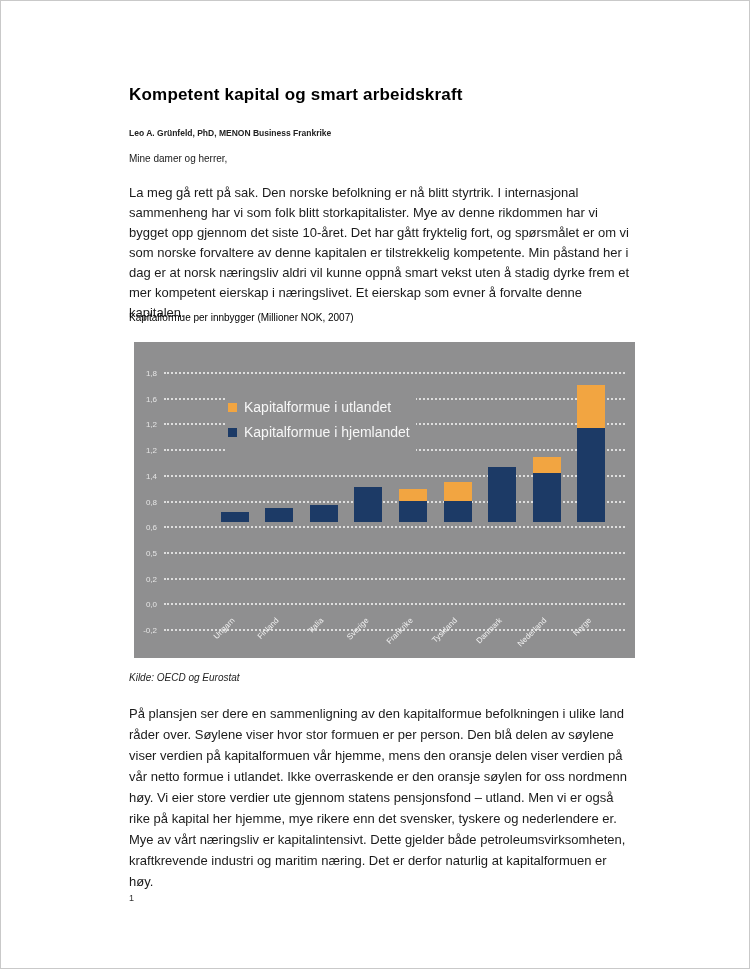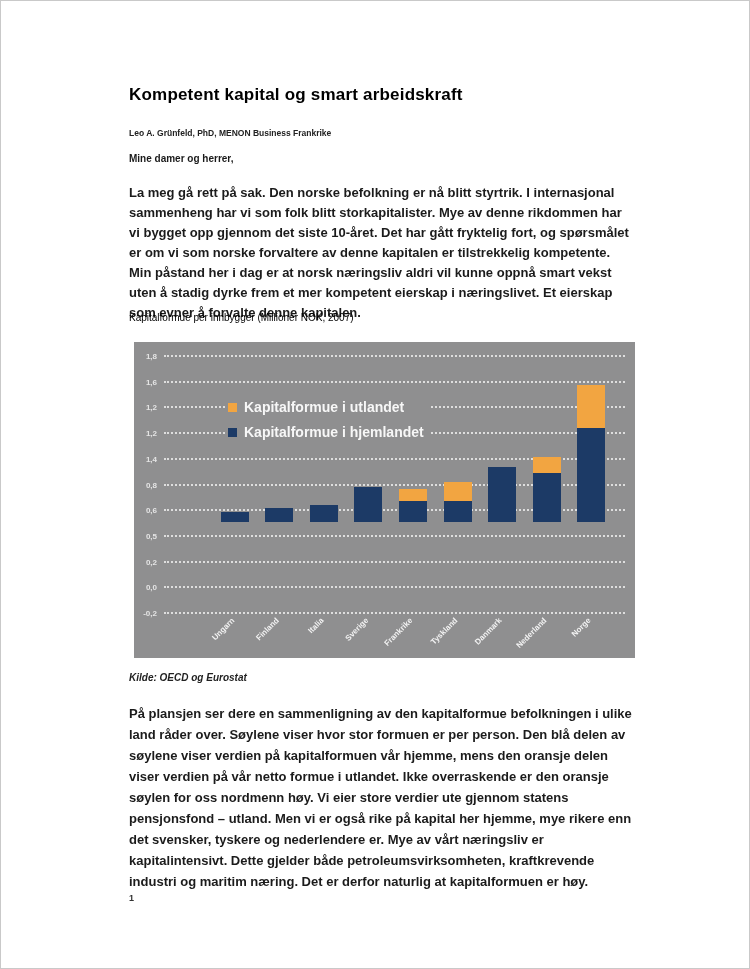--- a/index.html
+++ b/index.html
@@ -6,21 +6,21 @@
   .page{
     position:relative;
     width:750px;height:969px;
     background:#ffffff;
     border:1px solid #c9c9c9;
     box-sizing:border-box;
     font-family:"Liberation Sans", sans-serif;
     color:#1a1a1a;
     overflow:hidden;
   }
-  .abs{position:absolute;font-weight:bold;}
+  .abs{position:absolute;}
   .doc-title{
     left:128px;top:84px;width:520px;
     font-size:17px;font-weight:bold;color:#000;
     letter-spacing:0.2px;
   }
   .author-line{
     left:128px;top:127px;width:520px;
     font-size:8.5px;font-weight:bold;color:#222;
   }
   .salutation{
@@ -52,20 +52,21 @@
     left:133px;top:341px;width:501px;height:316px;
     background:#8f8f90;
   }
   .chart-plot{
     position:absolute;left:30px;right:10px;top:13px;bottom:46px;
   }
   .gridline{
     position:absolute;left:0;right:0;height:0;
     border-top:2px dotted #ececec;
     opacity:0.85;
+    margin-top:17px;
   }
   .tick-label{
     position:absolute;right:calc(100% + 7px);top:-5px;
     font-size:8px;color:#f4f4f4;white-space:nowrap;
   }
   .bars-layer{position:absolute;left:0;right:0;top:0;bottom:0;}
   .bar-group{position:absolute;width:28px;top:0;bottom:0;}
   .bar-seg{position:absolute;left:0;width:100%;}
   .cat-labels-layer{position:absolute;left:0;right:0;top:100%;height:44px;}
   .cat-label{

